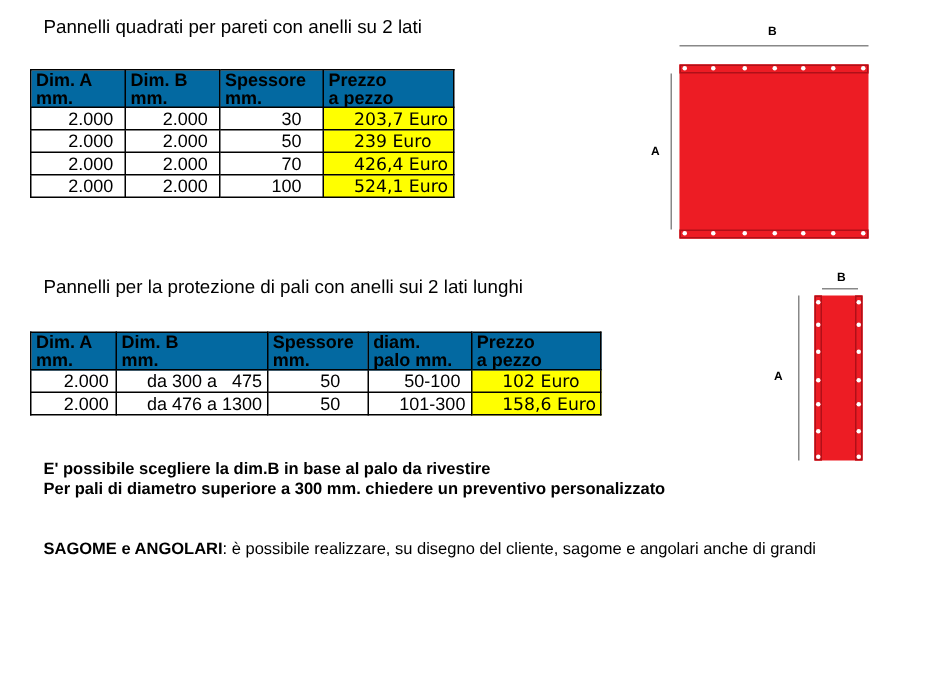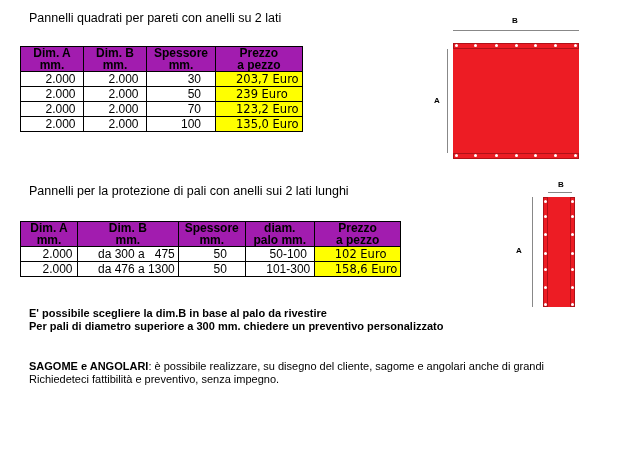--- a/index.html
+++ b/index.html
@@ -1,21 +1,21 @@
 <!DOCTYPE html>
 <html><head>
   <meta charset="utf-8">
   <style>
     html, body { margin:0; padding:0; background:#fff; }
     body { width:627px; height:449px; position:relative; overflow:hidden; font-family:"Liberation Sans", sans-serif; color:#000; }
     .abs { position:absolute; }
     .title { font-size:12.5px; white-space:nowrap; }
     table.grid { border-collapse:collapse; position:absolute; font-size:12px; }
     table.grid td { padding:0 3px; line-height:12px; height:12px; white-space:nowrap; }
-    table.grid tr.hdr td { background:#a21caf; font-weight:bold; text-align:center; border:1px solid #000; }
+    table.grid tr.hdr td { background:#0369a1; font-weight:bold; text-align:left; border:1px solid #000; }
     table.grid tr.row td { border-left:1px solid #000; border-right:1px solid #000; border-bottom:1px solid #000; height:14px; line-height:14px;padding-left:20px; }
     td.price { background:#ffff00 !important; font-family:"DejaVu Sans", sans-serif; font-size:11.5px; text-align:left !important; overflow:visible; }
     td.num { text-align:center; }
     td.right { text-align:right; padding-right:14px !important; }
     .note { font-size:11px; line-height:13px; white-space:nowrap; }
     .redpanel { background:#ed1c24; position:absolute; }
     .hem { position:absolute; background:#ed1c24; border:1px solid #b01018; box-sizing:border-box; }
     .ring { position:absolute; width:3px; height:3px; background:#fff; border-radius:50%; }
     .dimline { position:absolute; background:#888; }
     .dimlabel { position:absolute; font-size:8px; font-weight:bold; font-family:"Liberation Sans", sans-serif; }
@@ -42,27 +42,27 @@
   <tr class="row">
     <td class="num">2.000</td>
     <td class="num">2.000</td>
     <td class="right">50</td>
     <td class="price">239 Euro</td>
   </tr>
   <tr class="row">
     <td class="num">2.000</td>
     <td class="num">2.000</td>
     <td class="right">70</td>
-    <td class="price">123,2 Euro</td>
+    <td class="price">426,4 Euro</td>
   </tr>
   <tr class="row">
     <td class="num">2.000</td>
     <td class="num">2.000</td>
     <td class="right">100</td>
-    <td class="price">135,0 Euro</td>
+    <td class="price">524,1 Euro</td>
   </tr>
 </tbody>
   </table>
 
 <div>
   <div class="dimlabel" style="left:512px; top:16px;">B</div>
   <div class="dimline" style="left:453px; top:30px; width:126px; height:1px;"></div>
   <div class="dimline" style="left:447px; top:49px; width:1px; height:104px;"></div>
   <div class="dimlabel" style="left:434px; top:96px;">A</div>
   <div class="redpanel" style="left:453px; top:43px; width:126px; height:116px;"></div>
@@ -136,14 +136,13 @@
   <div class="ring" style="left:571px; top:303px;"></div>
 </div>
 
 <div class="abs note" style="left:29px; top:307px;font-weight:bold;">
   <div>E' possibile scegliere la dim.B in base al palo da rivestire</div>
   <div>Per pali di diametro superiore a 300 mm. chiedere un preventivo personalizzato</div>
 </div>
 
 <div class="abs note" style="left:29px; top:360px;">
   <div><b>SAGOME e ANGOLARI</b><span>: è possibile realizzare, su disegno del cliente, sagome e angolari anche di grandi</span></div>
-  <div>Richiedeteci fattibilità e preventivo, senza impegno.</div>
 </div>
 
 </body></html>

